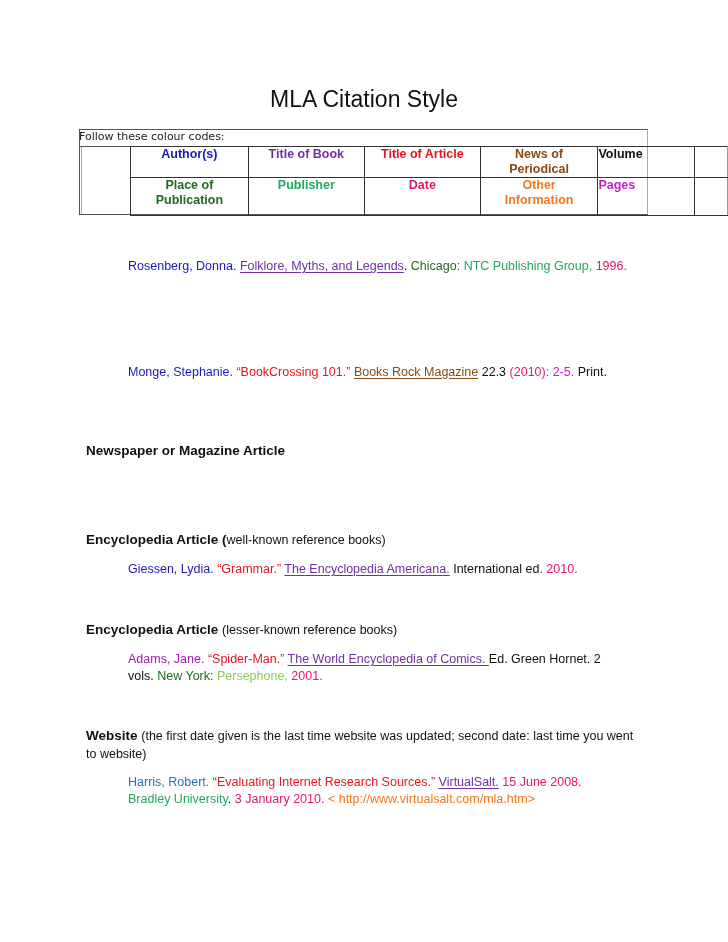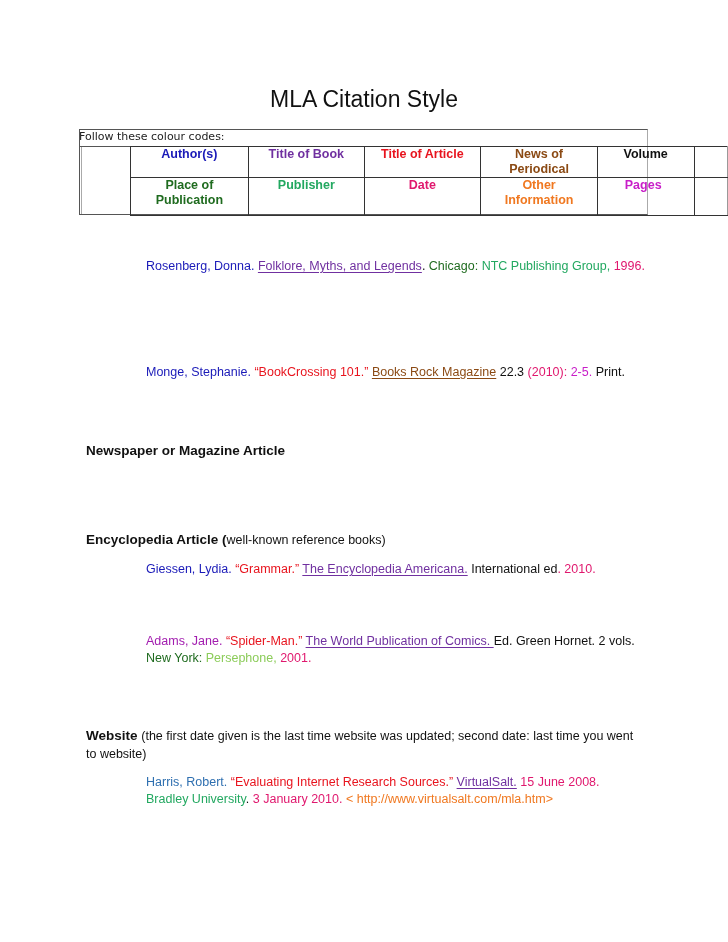--- a/index.html
+++ b/index.html
@@ -12,28 +12,28 @@
                     border: 1px solid #555; border-right-color: #aaa; box-sizing: border-box; }
     .legend-caption { position: absolute; left: 79px; top: 130px; width: 569px; height: 16px;
                       font-size: 11px; color: #222;
                       font-family: "DejaVu Sans", sans-serif; }
     .legend-caption-line { position: absolute; left: 80px; top: 146px; width: 568px; height: 1px; background: #555; }
     .legend-grid { position: absolute; left: 86px; top: 146px; border-collapse: collapse; margin-left: 44px; }
     .legend-grid td { border: 1px solid #333; width: 118px; vertical-align: top; text-align: center;
                       font-weight: bold; font-size: 12.5px; line-height: 15px; padding: 0; box-sizing: border-box; }
     .legend-grid tr.r1 td { height: 31px; padding-top: 0px; }
     .legend-grid tr.r2 td { height: 38px; padding-top: 0px; }
-    .legend-grid td.last { width: 98px; text-align: center; padding-right: 1px; }
+    .legend-grid td.last { width: 98px; text-align: left; padding-right: 1px; }
     .legend-grid td.extra { width: 34px; border-left-color: #999; border-right-color: #999; }
     .left-stub { position: absolute; left: 81px; top: 147px; width: 1px; height: 67px; background: #aaa; }
 
     .section { position: absolute; left: 86px; width: 560px; }
     .heading { font-weight: bold; font-size: 13.5px; color: #111; line-height: 18px; }
     .heading .note { font-weight: normal; font-size: 12.5px; }
-    .cite { margin-left: 60px; font-size: 12.5px; line-height: 17px; margin-top: 12px; }
+    .cite { margin-left: 42px; font-size: 12.5px; line-height: 17px; margin-top: 12px; }
     u { text-underline-offset: 2px; }
   </style>
 </head>
 <body>
 
 <div class="title">MLA Citation Style</div>
 
 <div class="legend-frame"></div>
 <div class="legend-caption">Follow these colour codes:</div>
 <div class="legend-caption-line"></div>
@@ -90,24 +90,25 @@
   <div class="cite">
     <span style="color:#1a1ab8">Giessen, Lydia.</span>
     <span style="color:#e8141e">“Grammar.”</span>
     <u style="color:#7030a0">The Encyclopedia Americana.</u>
     <span style="color:#111">International ed</span><span style="color:#e0186e">.</span>
     <span style="color:#e0186e">2010.</span>
   </div>
 </div>
 
 <div class="section" style="top:621px">
+  <div class="heading"><span>Encyclopedia Article</span> <span class="note">(lesser-known reference books)</span></div>
   <div class="cite" style="width:500px">
     <span style="color:#a21caf">Adams, Jane.</span>
     <span style="color:#e8141e">“Spider-Man.”</span>
-    <u style="color:#7030a0">The World Publication of Comics. </u><span style="color:#111">Ed. Green Hornet. 2 vols.</span>
+    <u style="color:#7030a0">The World Encyclopedia of Comics. </u><span style="color:#111">Ed. Green Hornet. 2 vols.</span>
     <span style="color:#1f6b1f">New York:</span>
     <span style="color:#8ccc5a">Persephone,</span>
     <span style="color:#e0186e">2001.</span>
   </div>
 </div>
 
 <div class="section" style="top:727px;width:550px">
   <div class="heading"><span>Website</span> <span class="note">(the first date given is the last time website was updated; second date: last time you went to website)</span></div>
   <div class="cite" style="margin-top:11px;width:490px">
     <span style="color:#2e6fb0">Harris, Robert.</span>

